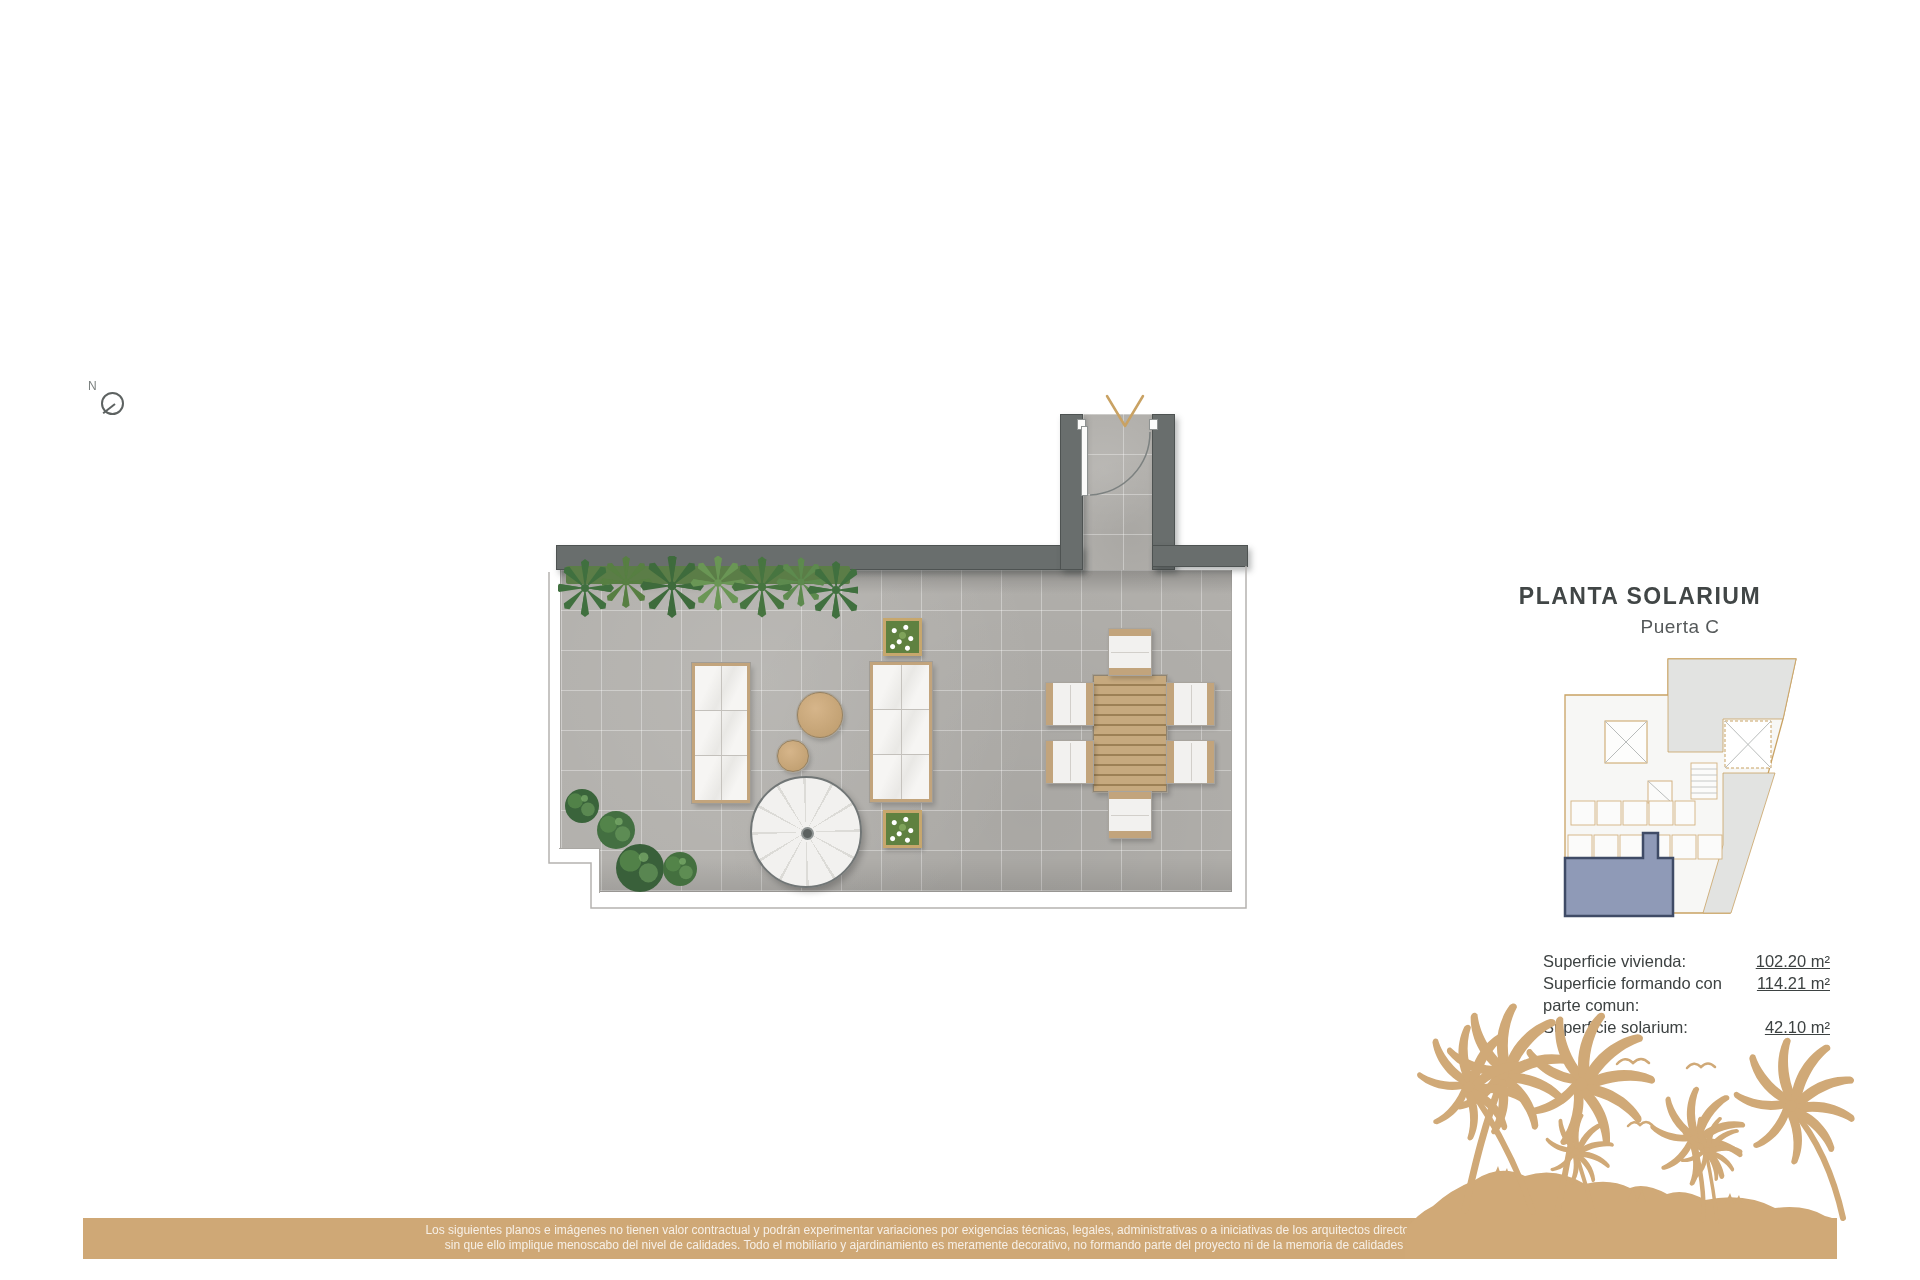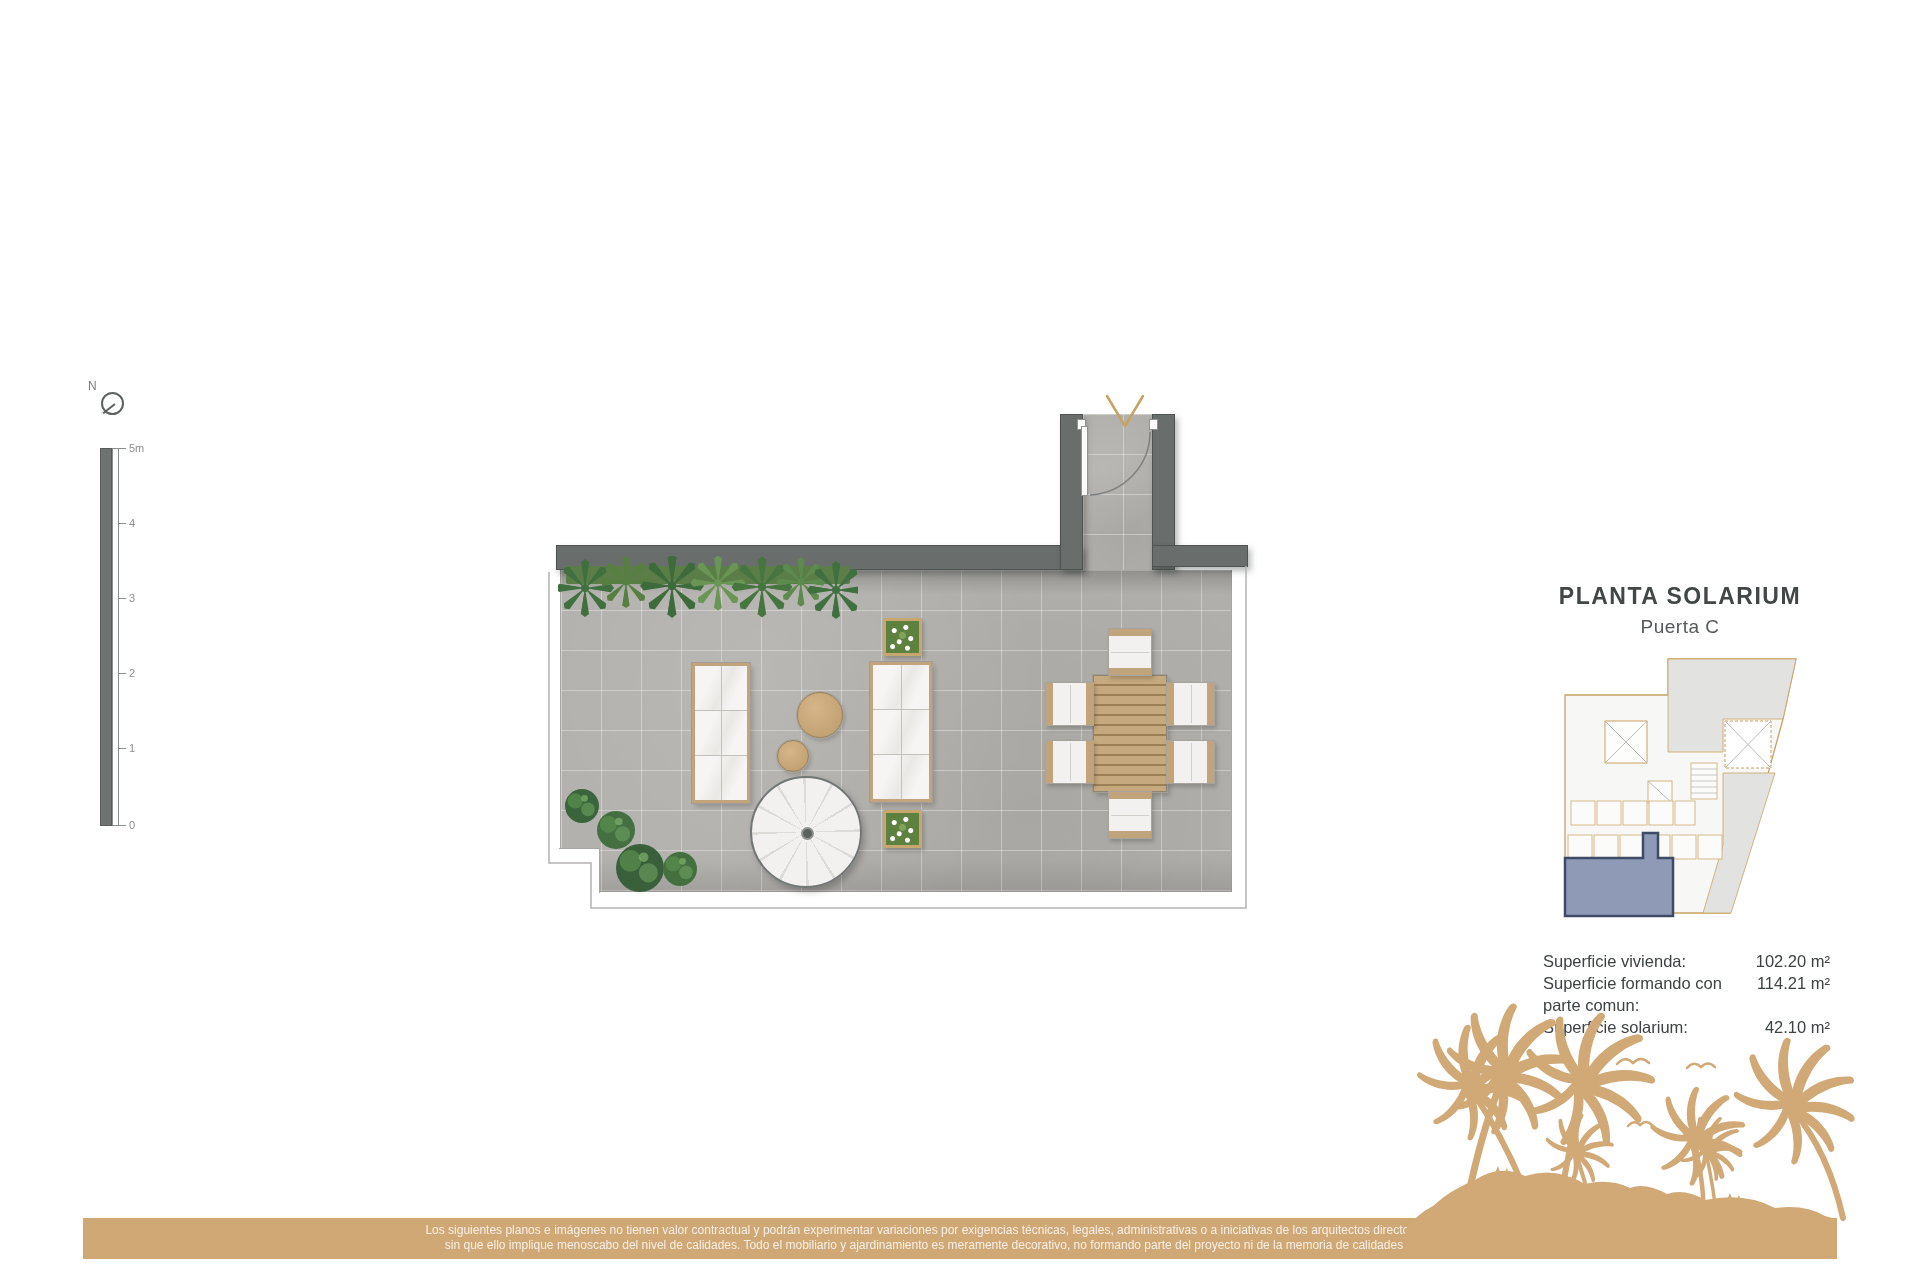--- a/index.html
+++ b/index.html
@@ -70,52 +70,36 @@
   .chair.h .cap.a{top:0;bottom:0;left:0;width:7px;}
   .chair.h .cap.b{top:0;bottom:0;right:0;width:7px;}
   .chair .crease{position:absolute;background:#d2cfca;}
   .chair.v .crease{left:2px;right:2px;top:50%;height:1px;}
   .chair.h .crease{top:2px;bottom:2px;left:50%;width:1px;}
 
   
   .plan-title{font-size:23px;font-weight:bold;letter-spacing:1.5px;color:#414646;text-align:center;}
   .plan-subtitle{font-size:19px;color:#55595a;text-align:center;letter-spacing:.5px;}
   .area-row{display:flex;justify-content:space-between;font-size:16.5px;line-height:22px;color:#3d4242;}
-  .area-row .val{text-align:left;white-space:nowrap;}
+  .area-row .val{text-align:left;white-space:nowrap;text-decoration:underline;}
 
   
   .banner{background:#cfa876;}
   .banner-text{font-size:12px;line-height:14.5px;color:rgba(255,255,255,.82);text-align:center;}
 </style>
 </head>
 <body>
 
 <div class="page">
 
   <div class="abs compass-n" style="left:88px;top:379px;">N</div>
   <div class="abs compass-circle" style="left:101px;top:392px;">
     <div class="abs compass-needle" style="left:-3px;top:9px;"></div>
   </div>
 
-  <div class="abs" style="left:100px;top:448px;width:60px;height:378px;">
-    <div class="abs sb-dark" style="left:0;top:0;height:378px;"></div>
-    <div class="abs sb-light" style="left:12px;top:0;height:378px;"></div>
-    <div class="abs sb-tick" style="left:19px;top:0;"></div>
-    <div class="abs sb-tick" style="left:19px;top:75px;"></div>
-    <div class="abs sb-tick" style="left:19px;top:150px;"></div>
-    <div class="abs sb-tick" style="left:19px;top:225px;"></div>
-    <div class="abs sb-tick" style="left:19px;top:300px;"></div>
-    <div class="abs sb-tick" style="left:19px;top:377px;"></div>
-    <div class="abs sb-label" style="left:29px;top:-6px;">5m</div>
-    <div class="abs sb-label" style="left:29px;top:69px;">4</div>
-    <div class="abs sb-label" style="left:29px;top:144px;">3</div>
-    <div class="abs sb-label" style="left:29px;top:219px;">2</div>
-    <div class="abs sb-label" style="left:29px;top:294px;">1</div>
-    <div class="abs sb-label" style="left:29px;top:371px;">0</div>
-  </div>
 
   <div class="abs floor" style="left:1083px;top:414px;width:69px;height:160px;"></div>
   <div class="abs floor" style="left:560px;top:570px;width:672px;height:322px;border-left:1px solid #a9a7a3;border-bottom:1px solid #a9a7a3;border-right:1px solid #a9a7a3;box-sizing:border-box;"></div>
   <div class="abs shade-top" style="left:560px;top:570px;width:672px;height:24px;"></div>
   <div class="abs shade-bottom" style="left:600px;top:858px;width:632px;height:34px;"></div>
   <div class="abs notch" style="left:559px;top:848px;width:41px;height:45px;"></div>
 
   <div class="abs wall" style="left:556px;top:545px;width:527px;height:25px;"></div>
   <div class="abs wall" style="left:1060px;top:414px;width:23px;height:156px;"></div>
   <div class="abs wall" style="left:1152px;top:414px;width:23px;height:156px;"></div>
@@ -232,21 +216,21 @@
       <div class="cap a"></div>
       <div class="cap b"></div>
       <div class="crease"></div>
     </div>
   <div class="chair h" style="left:1166px;top:740px;width:49px;height:44px;">
       <div class="cap a"></div>
       <div class="cap b"></div>
       <div class="crease"></div>
     </div>
 
-  <div class="abs plan-title" style="left:1530px;top:583px;width:300px;">PLANTA SOLARIUM</div>
+  <div class="abs plan-title" style="left:1490px;top:583px;width:300px;">PLANTA SOLARIUM</div>
   <div class="abs plan-subtitle" style="left:1530px;top:616px;width:300px;">Puerta C</div>
 
   <svg class="abs" style="left:1563px;top:655px;" width="272" height="266" viewBox="0 0 272 266">
     <path d="M2,40 L105,40 L105,4 L233,4 L220,64 L167,258 L2,258 Z" fill="#f7f7f5" stroke="#c9a263" stroke-width="1.3"></path>
     <path d="M105,4 L233,4 L220,64 L160,64 L160,97 L105,97 Z" fill="#e2e3e1" stroke="#c9a263" stroke-width="0.8"></path>
     <path d="M160,118 L212,118 L168,258 L140,258 L160,190 Z" fill="#e2e3e1" stroke="#c9a263" stroke-width="0.8"></path>
     <g stroke="#b9bcbb" stroke-width="1">
       <rect x="42" y="66" width="42" height="42" fill="#fdfdfc" stroke="#c9a263"></rect>
       <line x1="42" y1="66" x2="84" y2="108"></line>
         <line x1="84" y1="66" x2="42" y2="108"></line>

